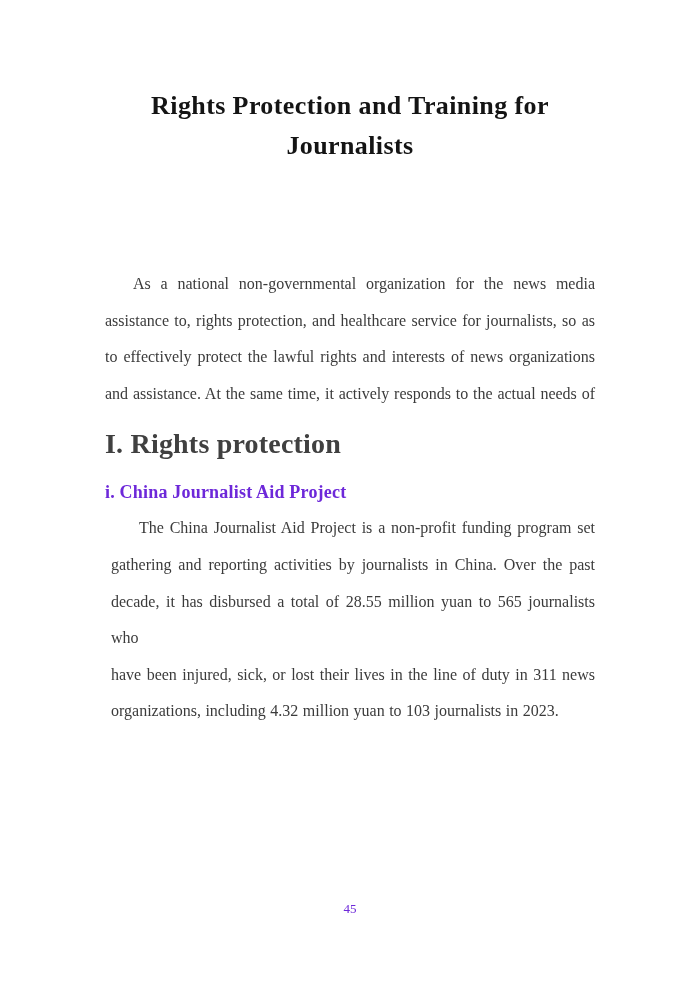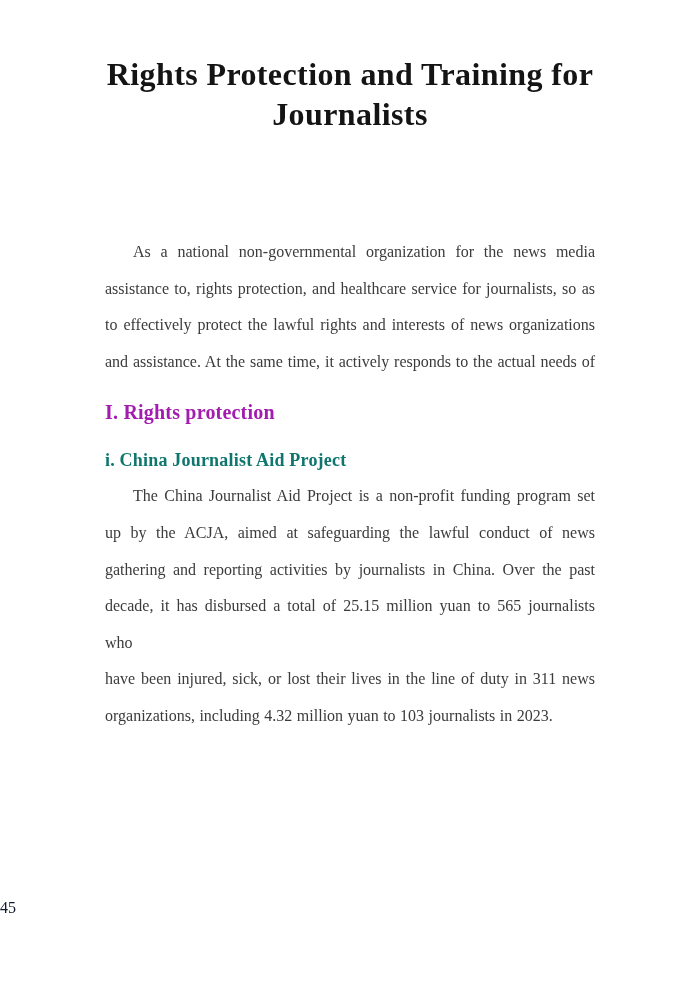--- a/index.html
+++ b/index.html
@@ -11,24 +11,24 @@
     position: relative;
     width: 700px;
     height: 989px;
     background: #ffffff;
     box-sizing: border-box;
     padding: 0 105px;
     overflow: hidden;
     font-family: "Liberation Serif", serif;
   }
   .title {
-    margin: 0;
-    padding-top: 54px;
+    margin: 8px;
+    padding-top: 78px;
     text-align: center;
-    font-size: 32px;
+    font-size: 26px;
     line-height: 40px;
     font-weight: bold;
     letter-spacing: 0.4px;
     color: #141414;
   }
   .para {
     font-size: 16px;
     line-height: 36.6px;
     color: #3b3b3b;
     word-spacing: 0.5px;
@@ -37,45 +37,45 @@
     text-align: justify;
     text-align-last: justify;
   }
   .para .line.last {
     text-align-last: left;
   }
   .para .line.first {
     text-indent: 28px;
   }
   .p1 { margin-top: 100px; }
-  .p2 { margin-top: 6px; }
+  .p2 { margin-top: 6px; margin-left: 6px; }
   .section-heading {
     margin: 19px 0 0 0;
-    font-size: 20px;
+    font-size: 28px;
     line-height: 26px;
     font-weight: bold;
     letter-spacing: 0.2px;
-    color: #a21caf;
+    color: #404040;
   }
   .subsection-heading {
     margin: 23px 0 0 0;
     font-size: 18px;
     line-height: 24px;
     font-weight: bold;
     letter-spacing: 0.2px;
-    color: #0f766e;
+    color: #6d28d9;
   }
   .page-number {
     position: absolute;
     bottom: 72px;
     left: 0;
     right: 0;
-    text-align: left;
-    font-size: 16px;
-    color: #0f172a;
+    text-align: center;
+    font-size: 13px;
+    color: #6d28d9;
   }
 </style>
 </head>
 <body>
 
 <div class="page">
 
   <h1 class="title">Rights Protection and Training for Journalists</h1>
 
   <div class="para p1">
@@ -84,22 +84,21 @@
       <div class="line">to effectively protect the lawful rights and interests of news organizations</div>
       <div class="line">and assistance. At the same time, it actively responds to the actual needs of</div>
     </div>
 
   <h2 class="section-heading">I. Rights protection</h2>
 
   <h3 class="subsection-heading">i. China Journalist Aid Project</h3>
 
   <div class="para p2">
       <div class="line first">The China Journalist Aid Project is a non-profit funding program set</div>
-      <div class="line">up by the ACJA, aimed at safeguarding the lawful conduct of news</div>
       <div class="line">gathering and reporting activities by journalists in China. Over the past</div>
-      <div class="line">decade, it has disbursed a total of 25.15 million yuan to 565 journalists who</div>
+      <div class="line">decade, it has disbursed a total of 28.55 million yuan to 565 journalists who</div>
       <div class="line">have been injured, sick, or lost their lives in the line of duty in 311 news</div>
       <div class="line last">organizations, including 4.32 million yuan to 103 journalists in 2023.</div>
     </div>
 
   <div class="page-number">45</div>
 
 </div>
 
 </body></html>

